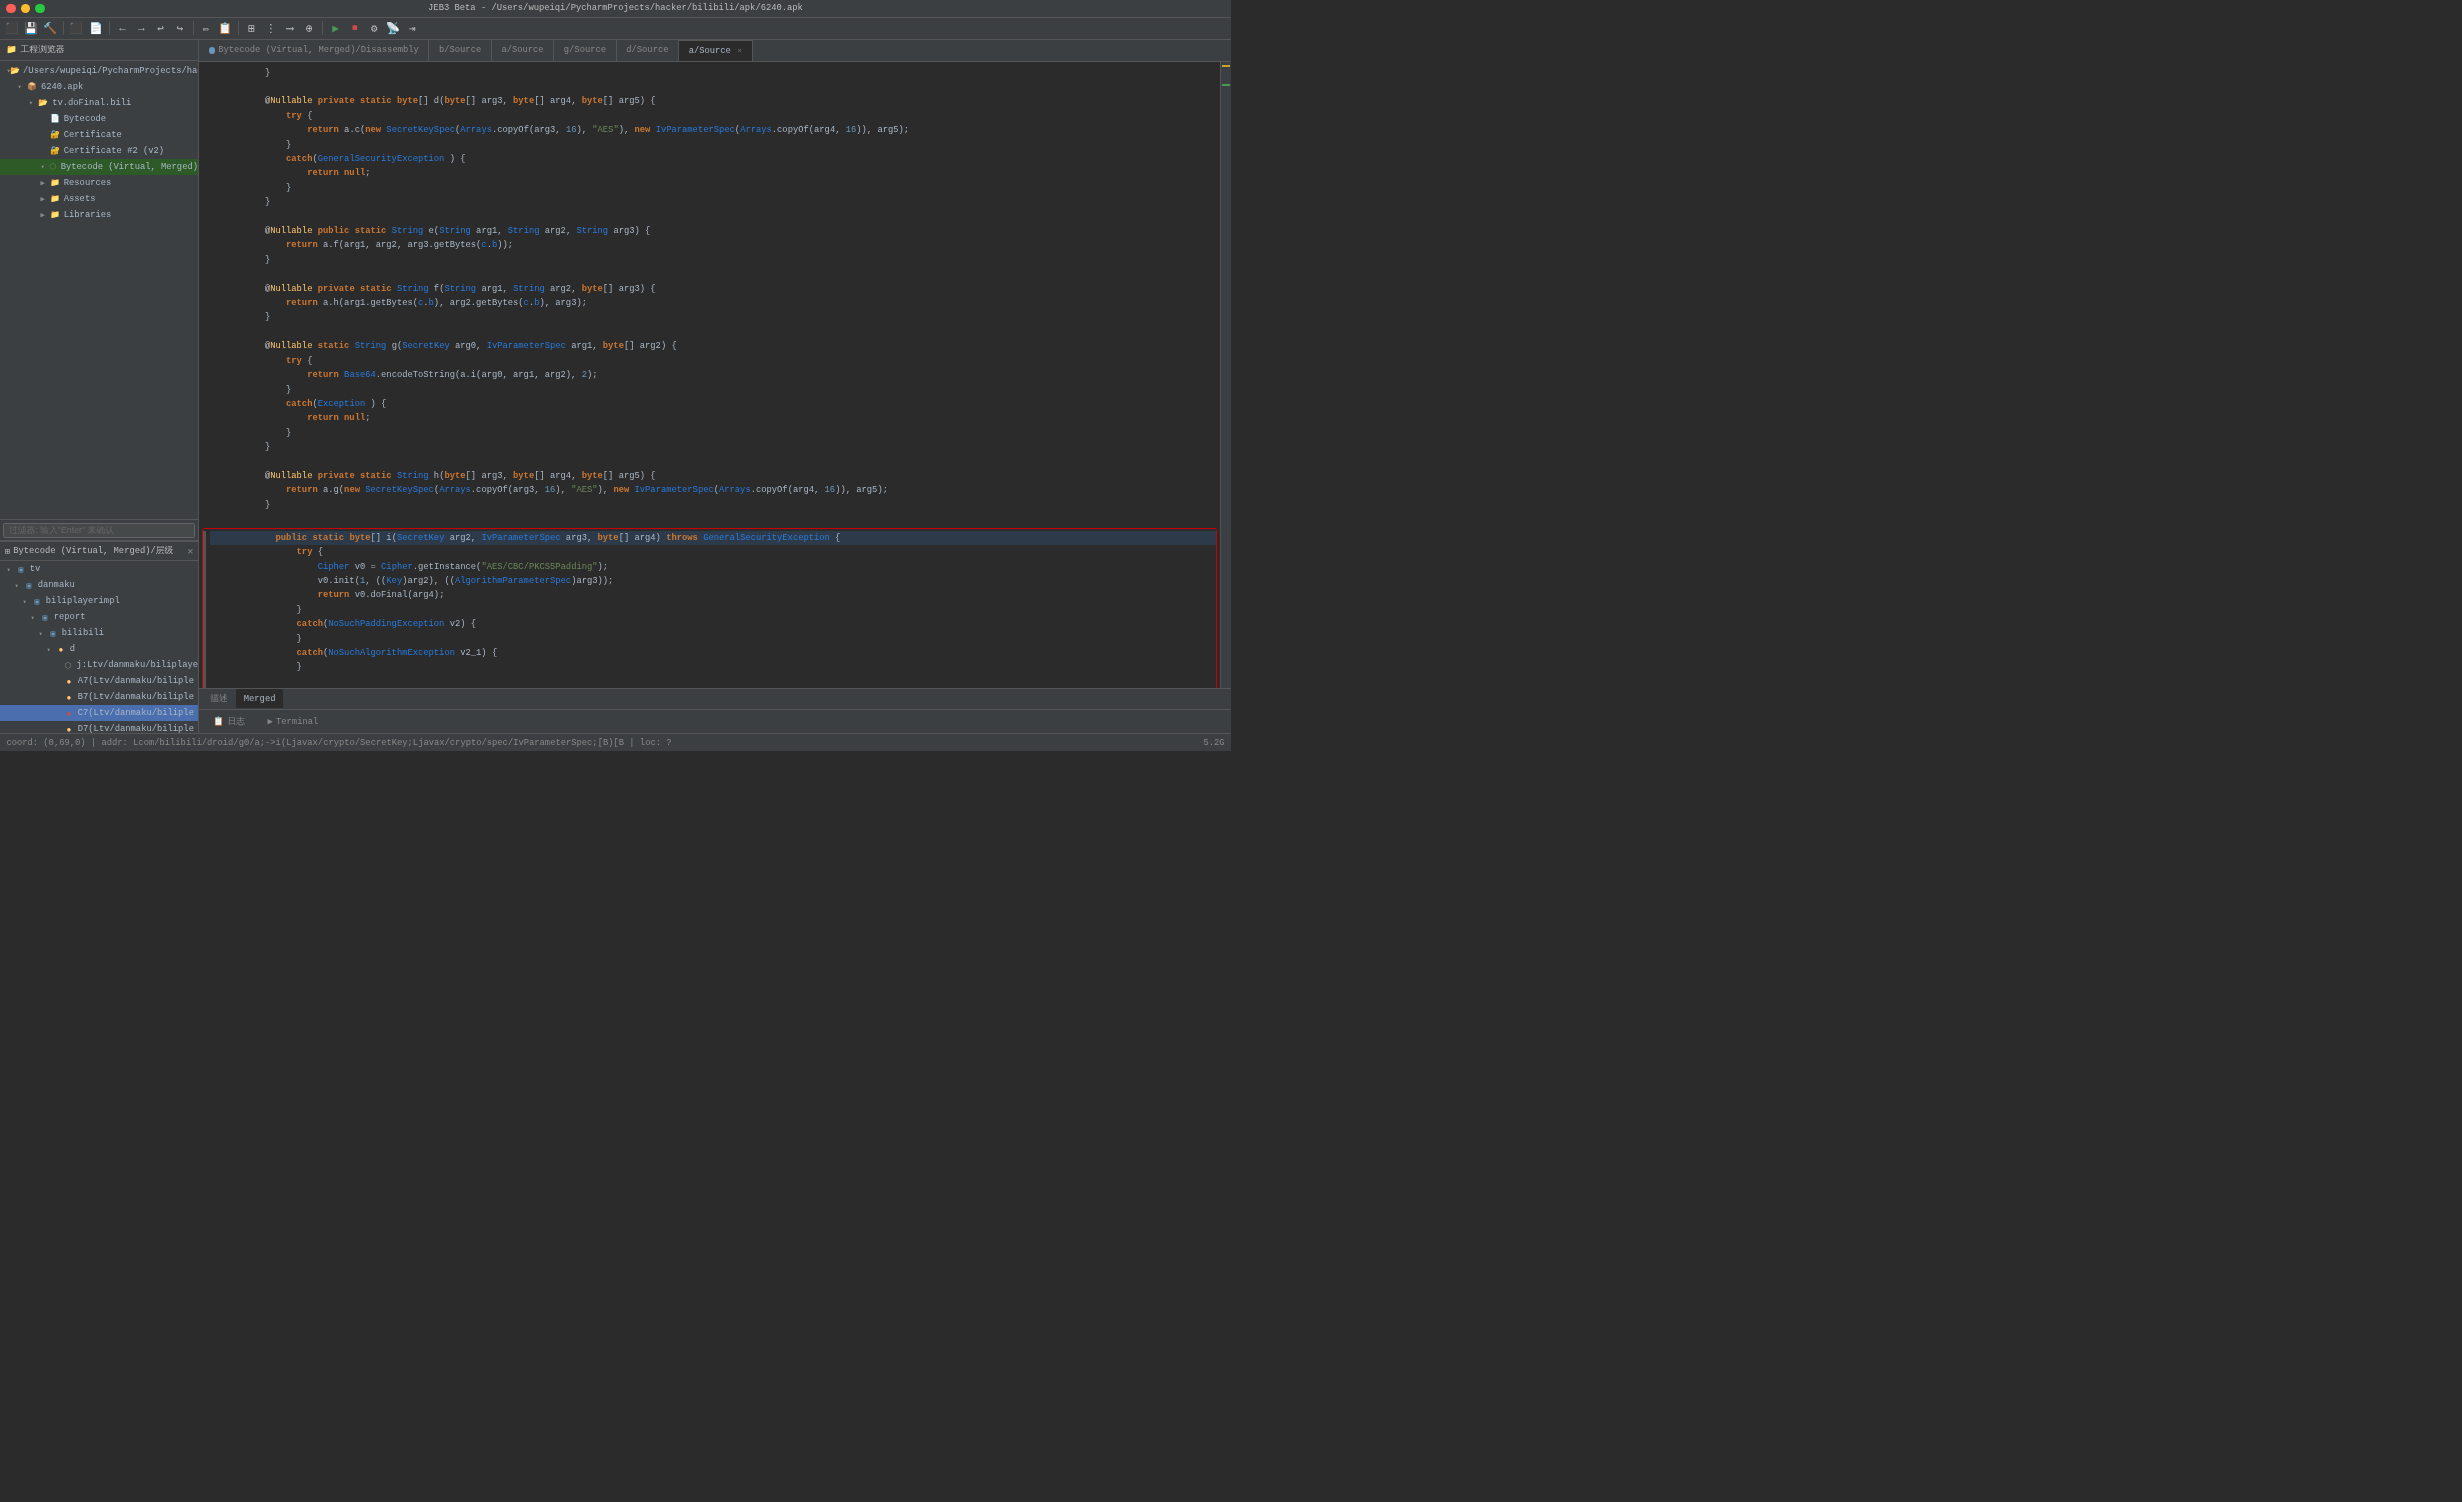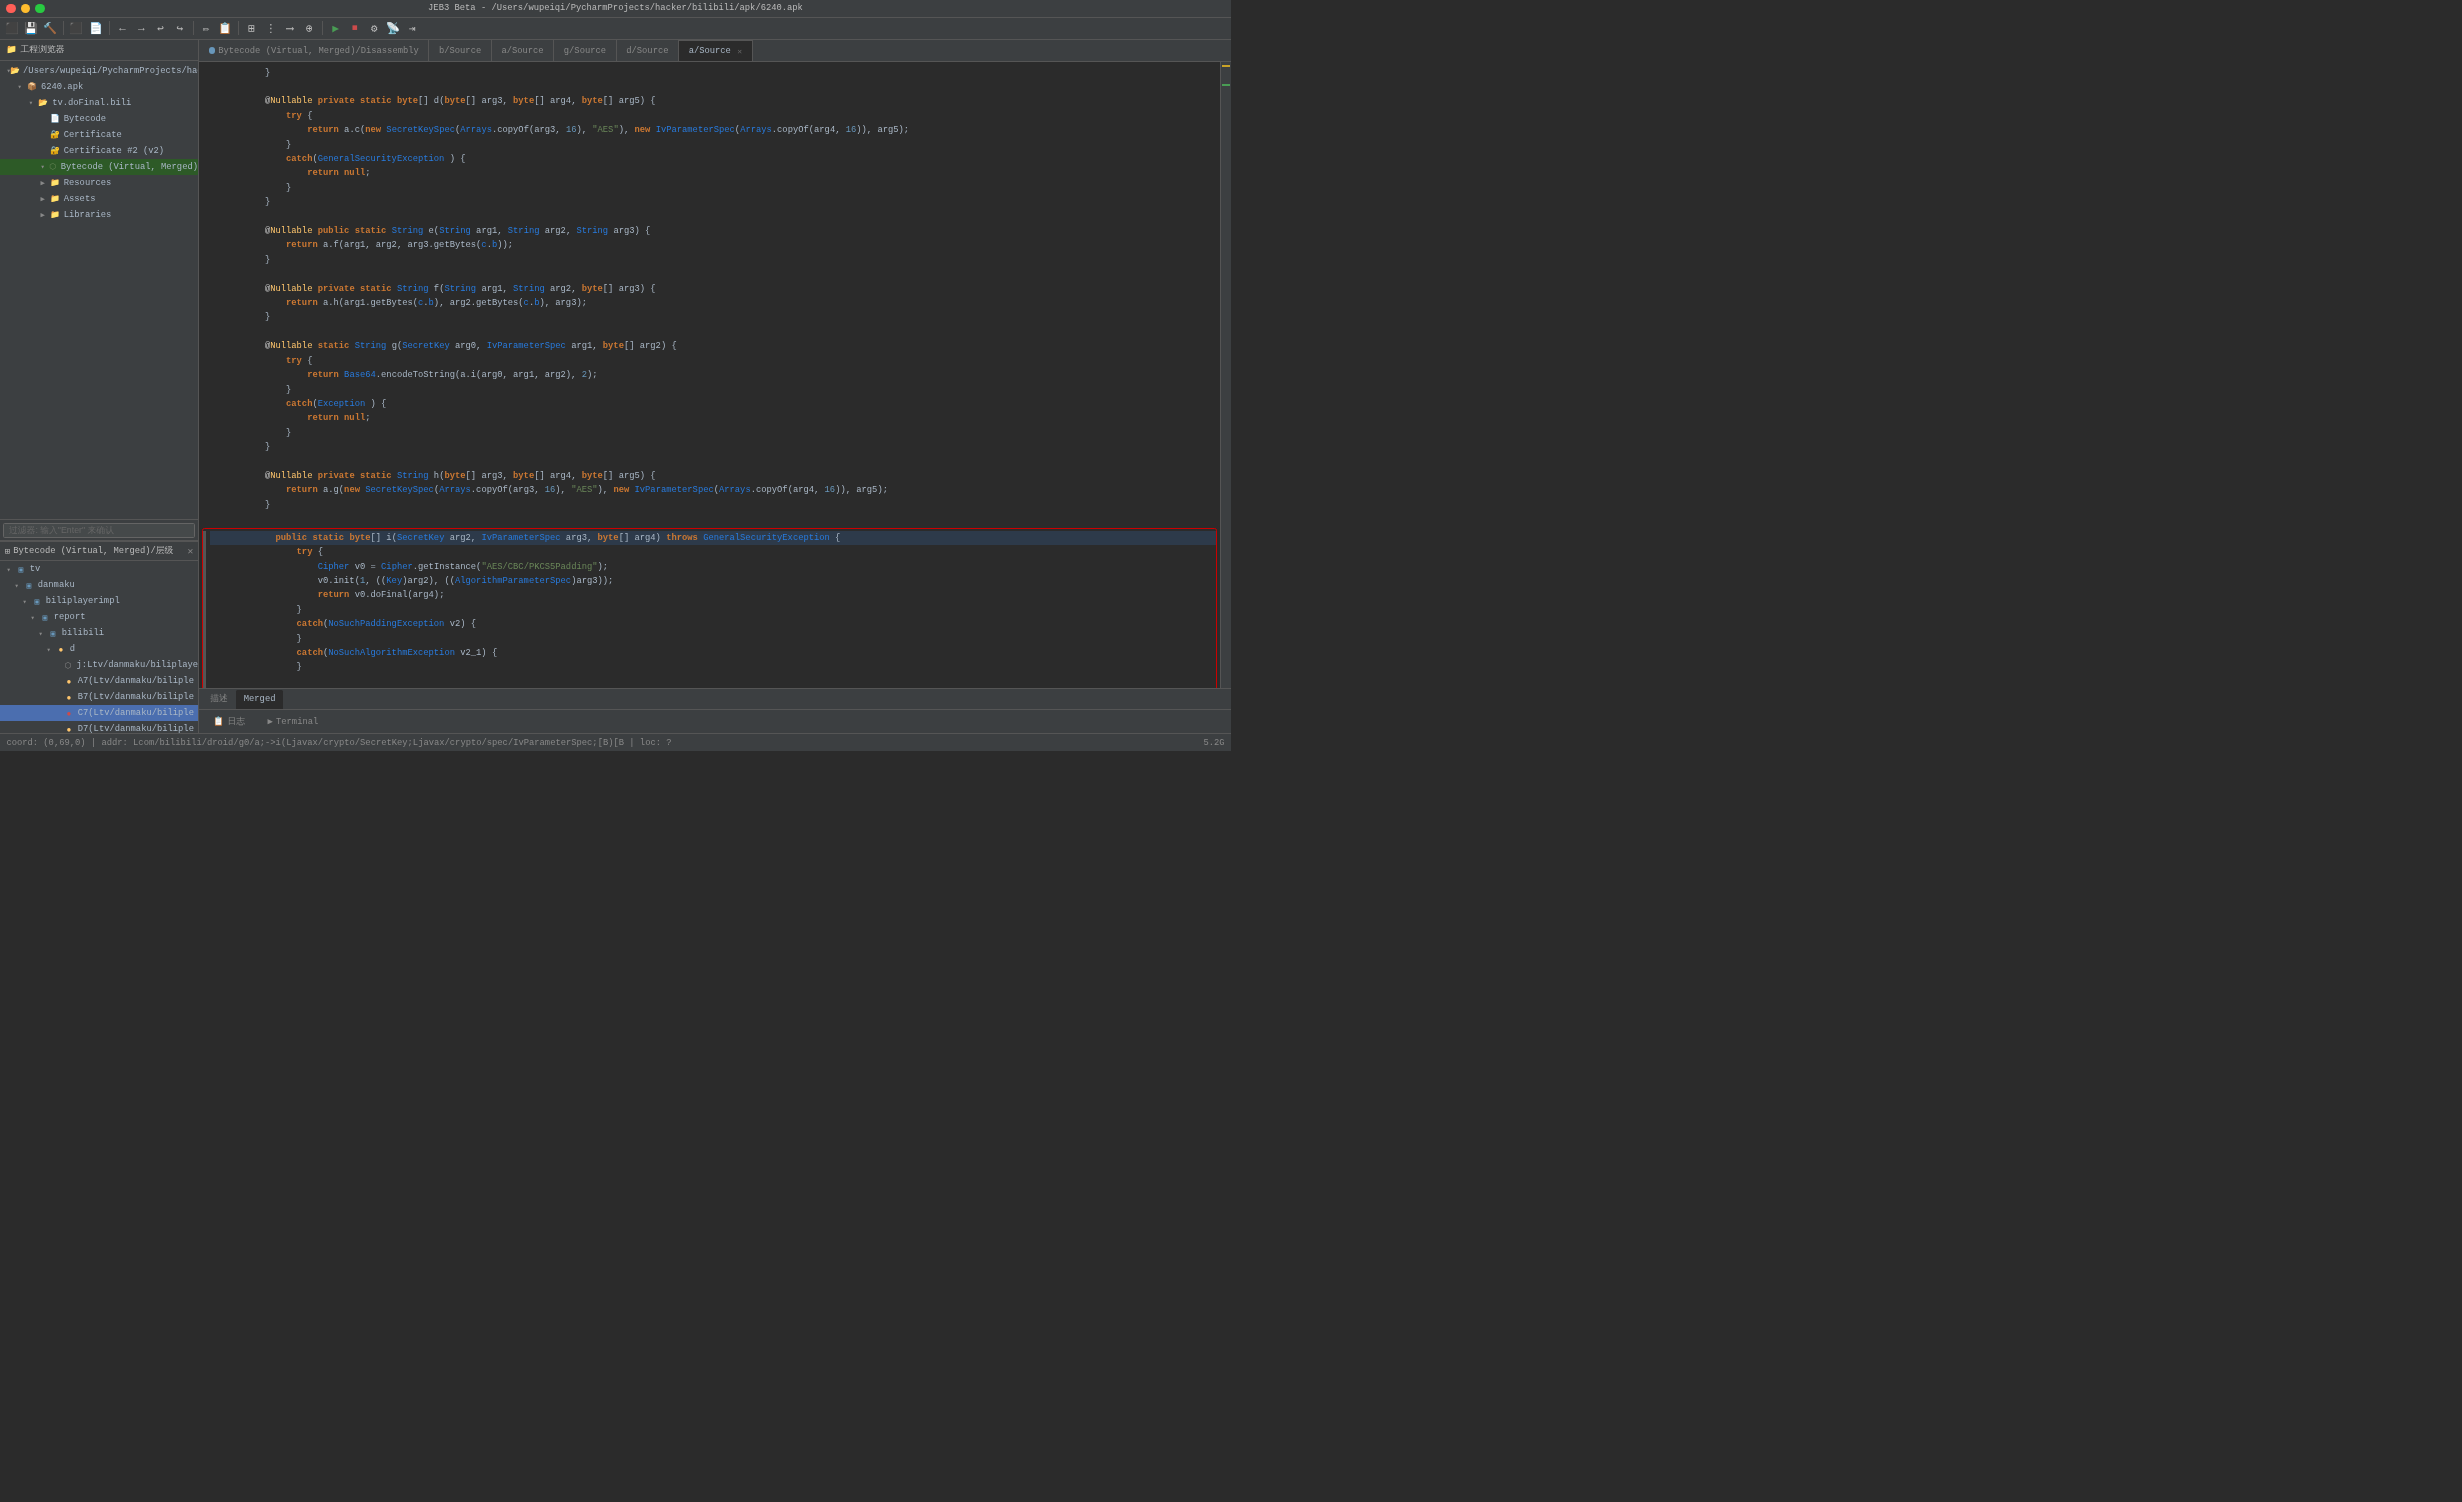--- a/index.html
+++ b/index.html
@@ -196,21 +196,21 @@
       flex-direction: column;
       background: #2b2b2b;
     }
 
     
     .tabs-bar {
       height: 22.4px;
       background: #3c3f41;
       border-bottom: 0.8px solid #555;
       display: flex;
-      align-items: center;
+      align-items: flex-start;
     }
     .tab {
       height: 21px;
       padding: 0 9.6px;
       display: flex;
       align-items: center;
       font-size: 8.8px;
       color: #888;
       cursor: pointer;
       border-right: 0.8px solid #555;
@@ -279,21 +279,21 @@
     .kw-link { color: #287bde; }
     .kw-bracket { color: #a9b7c6; }
     .kw-exception { color: #287bde; }
 
     
     .bottom-tabs {
       height: 21px;
       background: #3c3f41;
       border-top: 0.8px solid #555;
       display: flex;
-      align-items: center;
+      align-items: flex-start;
       padding: 0 3.2px;
     }
     .bottom-tab {
       height: 19px;
       padding: 0 8px;
       display: flex;
       align-items: center;
       font-size: 8.8px;
       color: #888;
       cursor: pointer;

